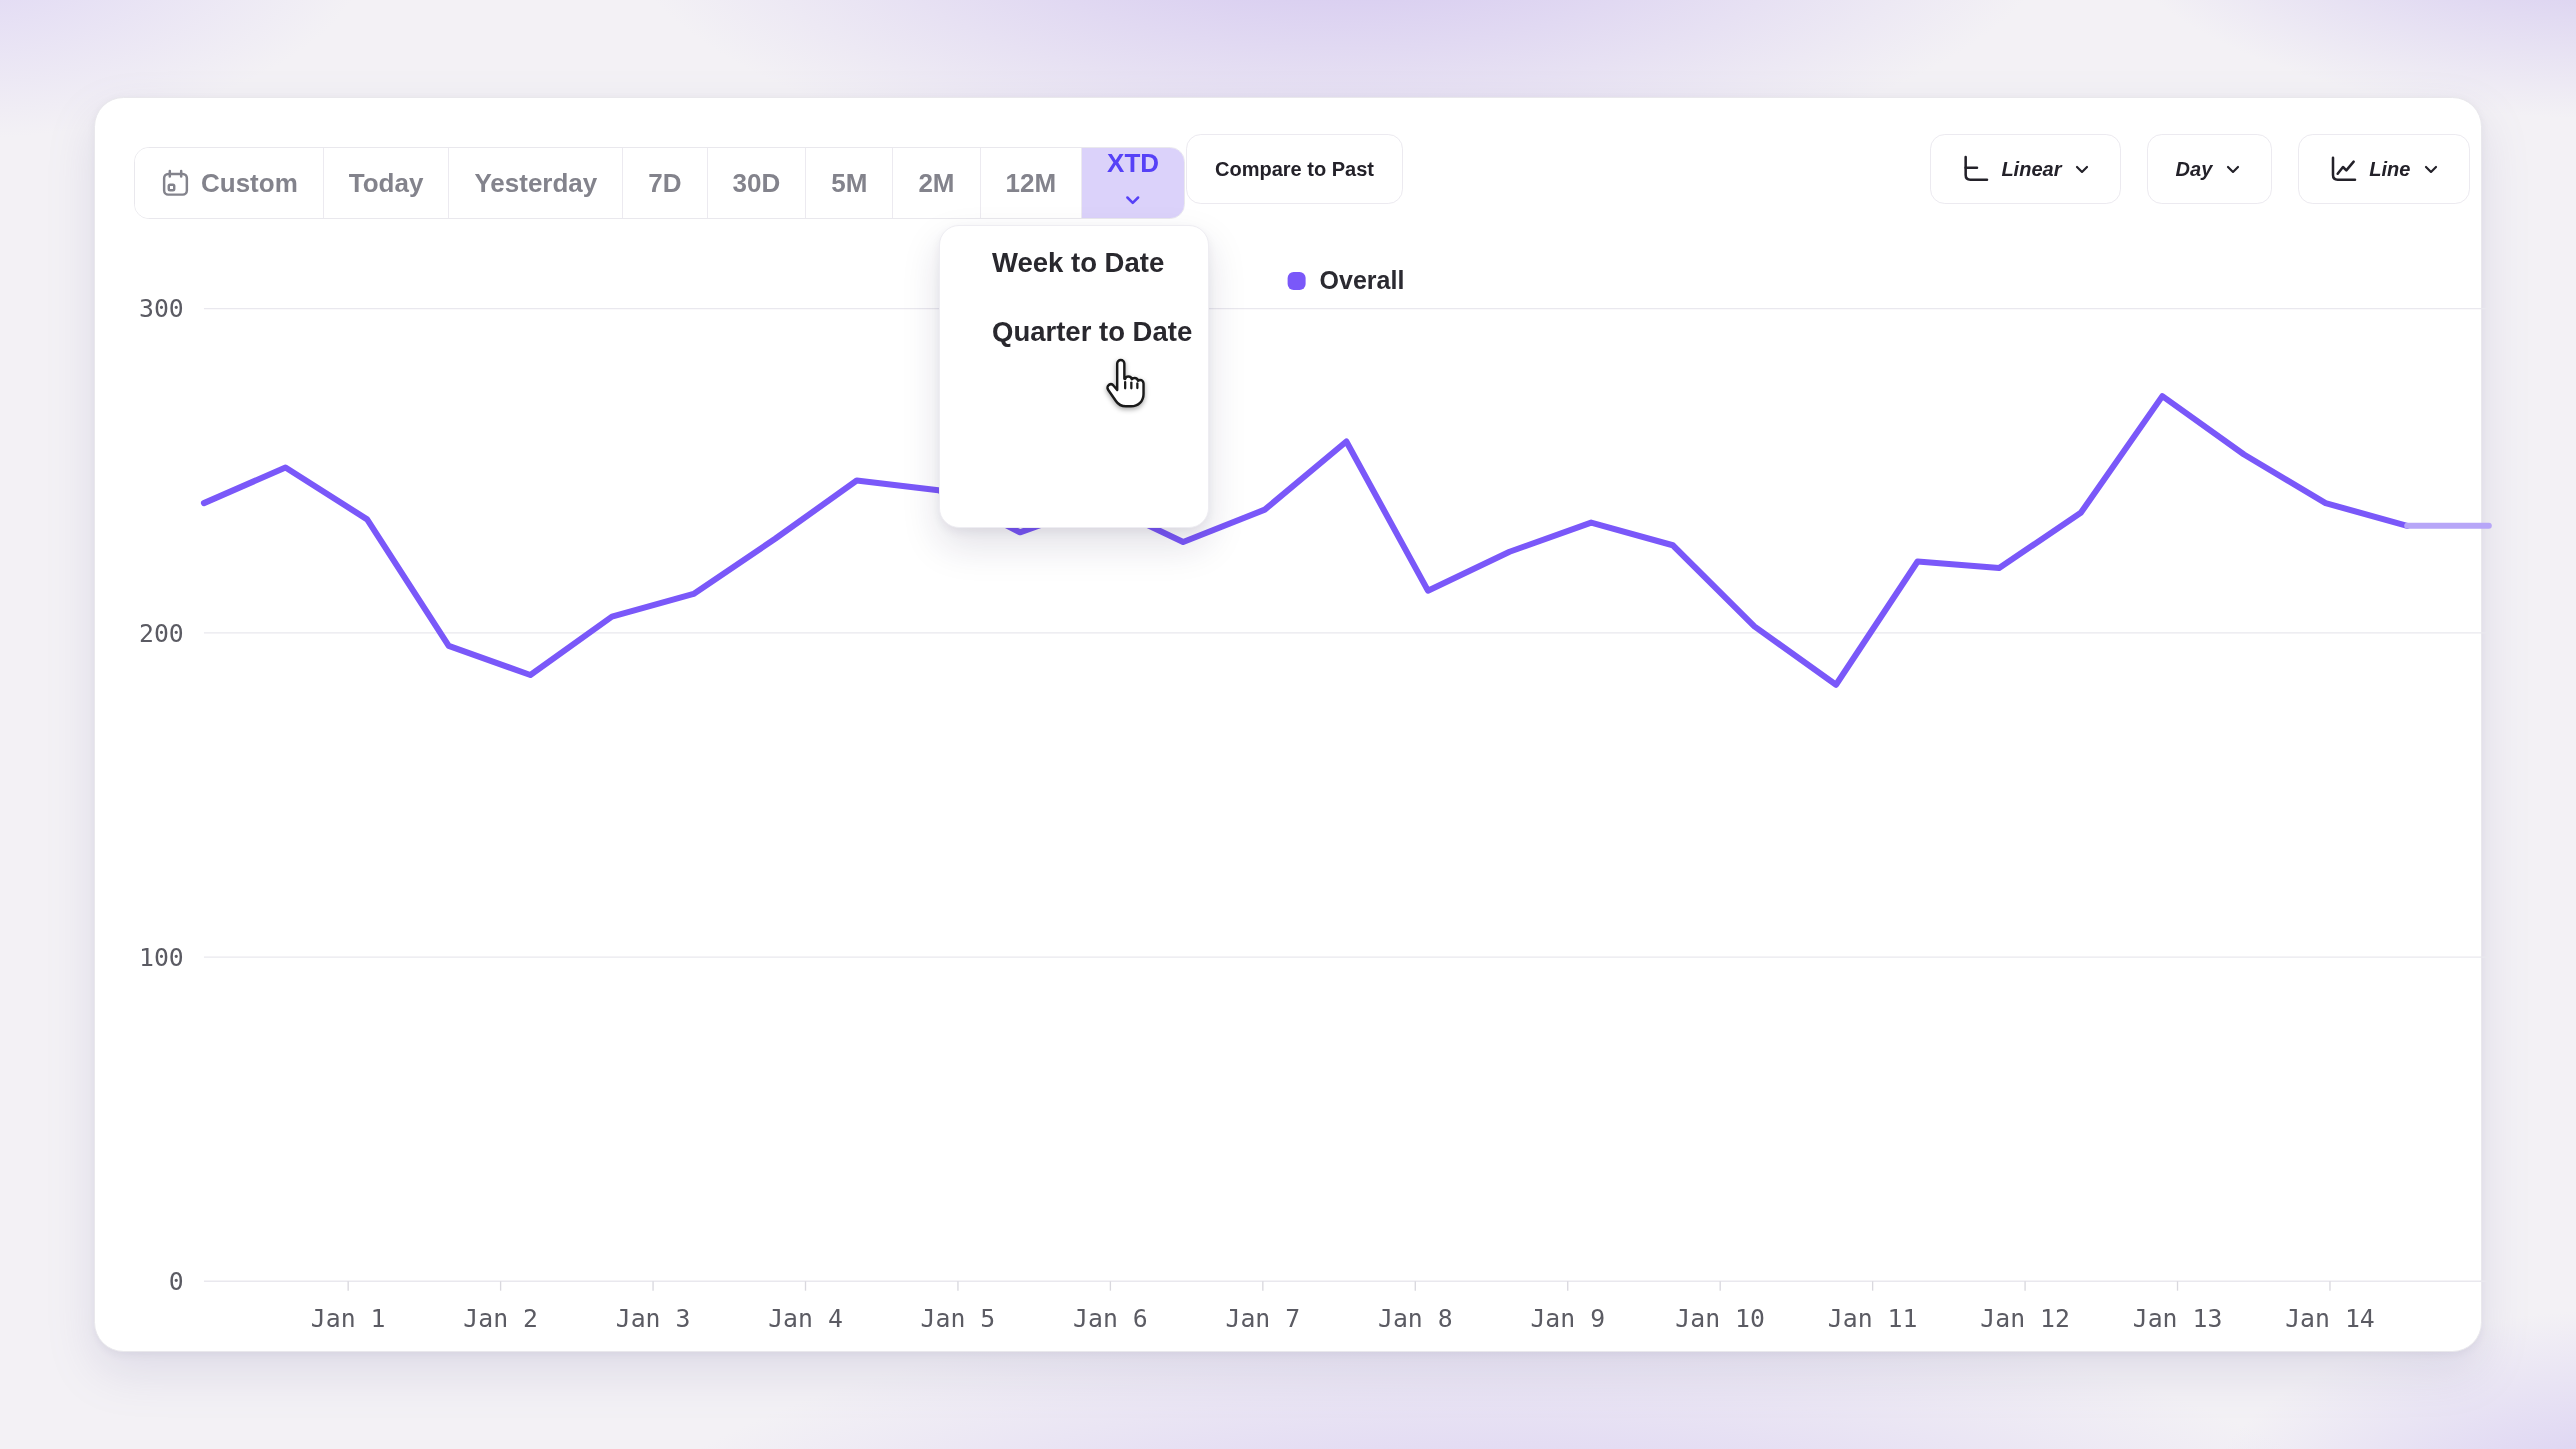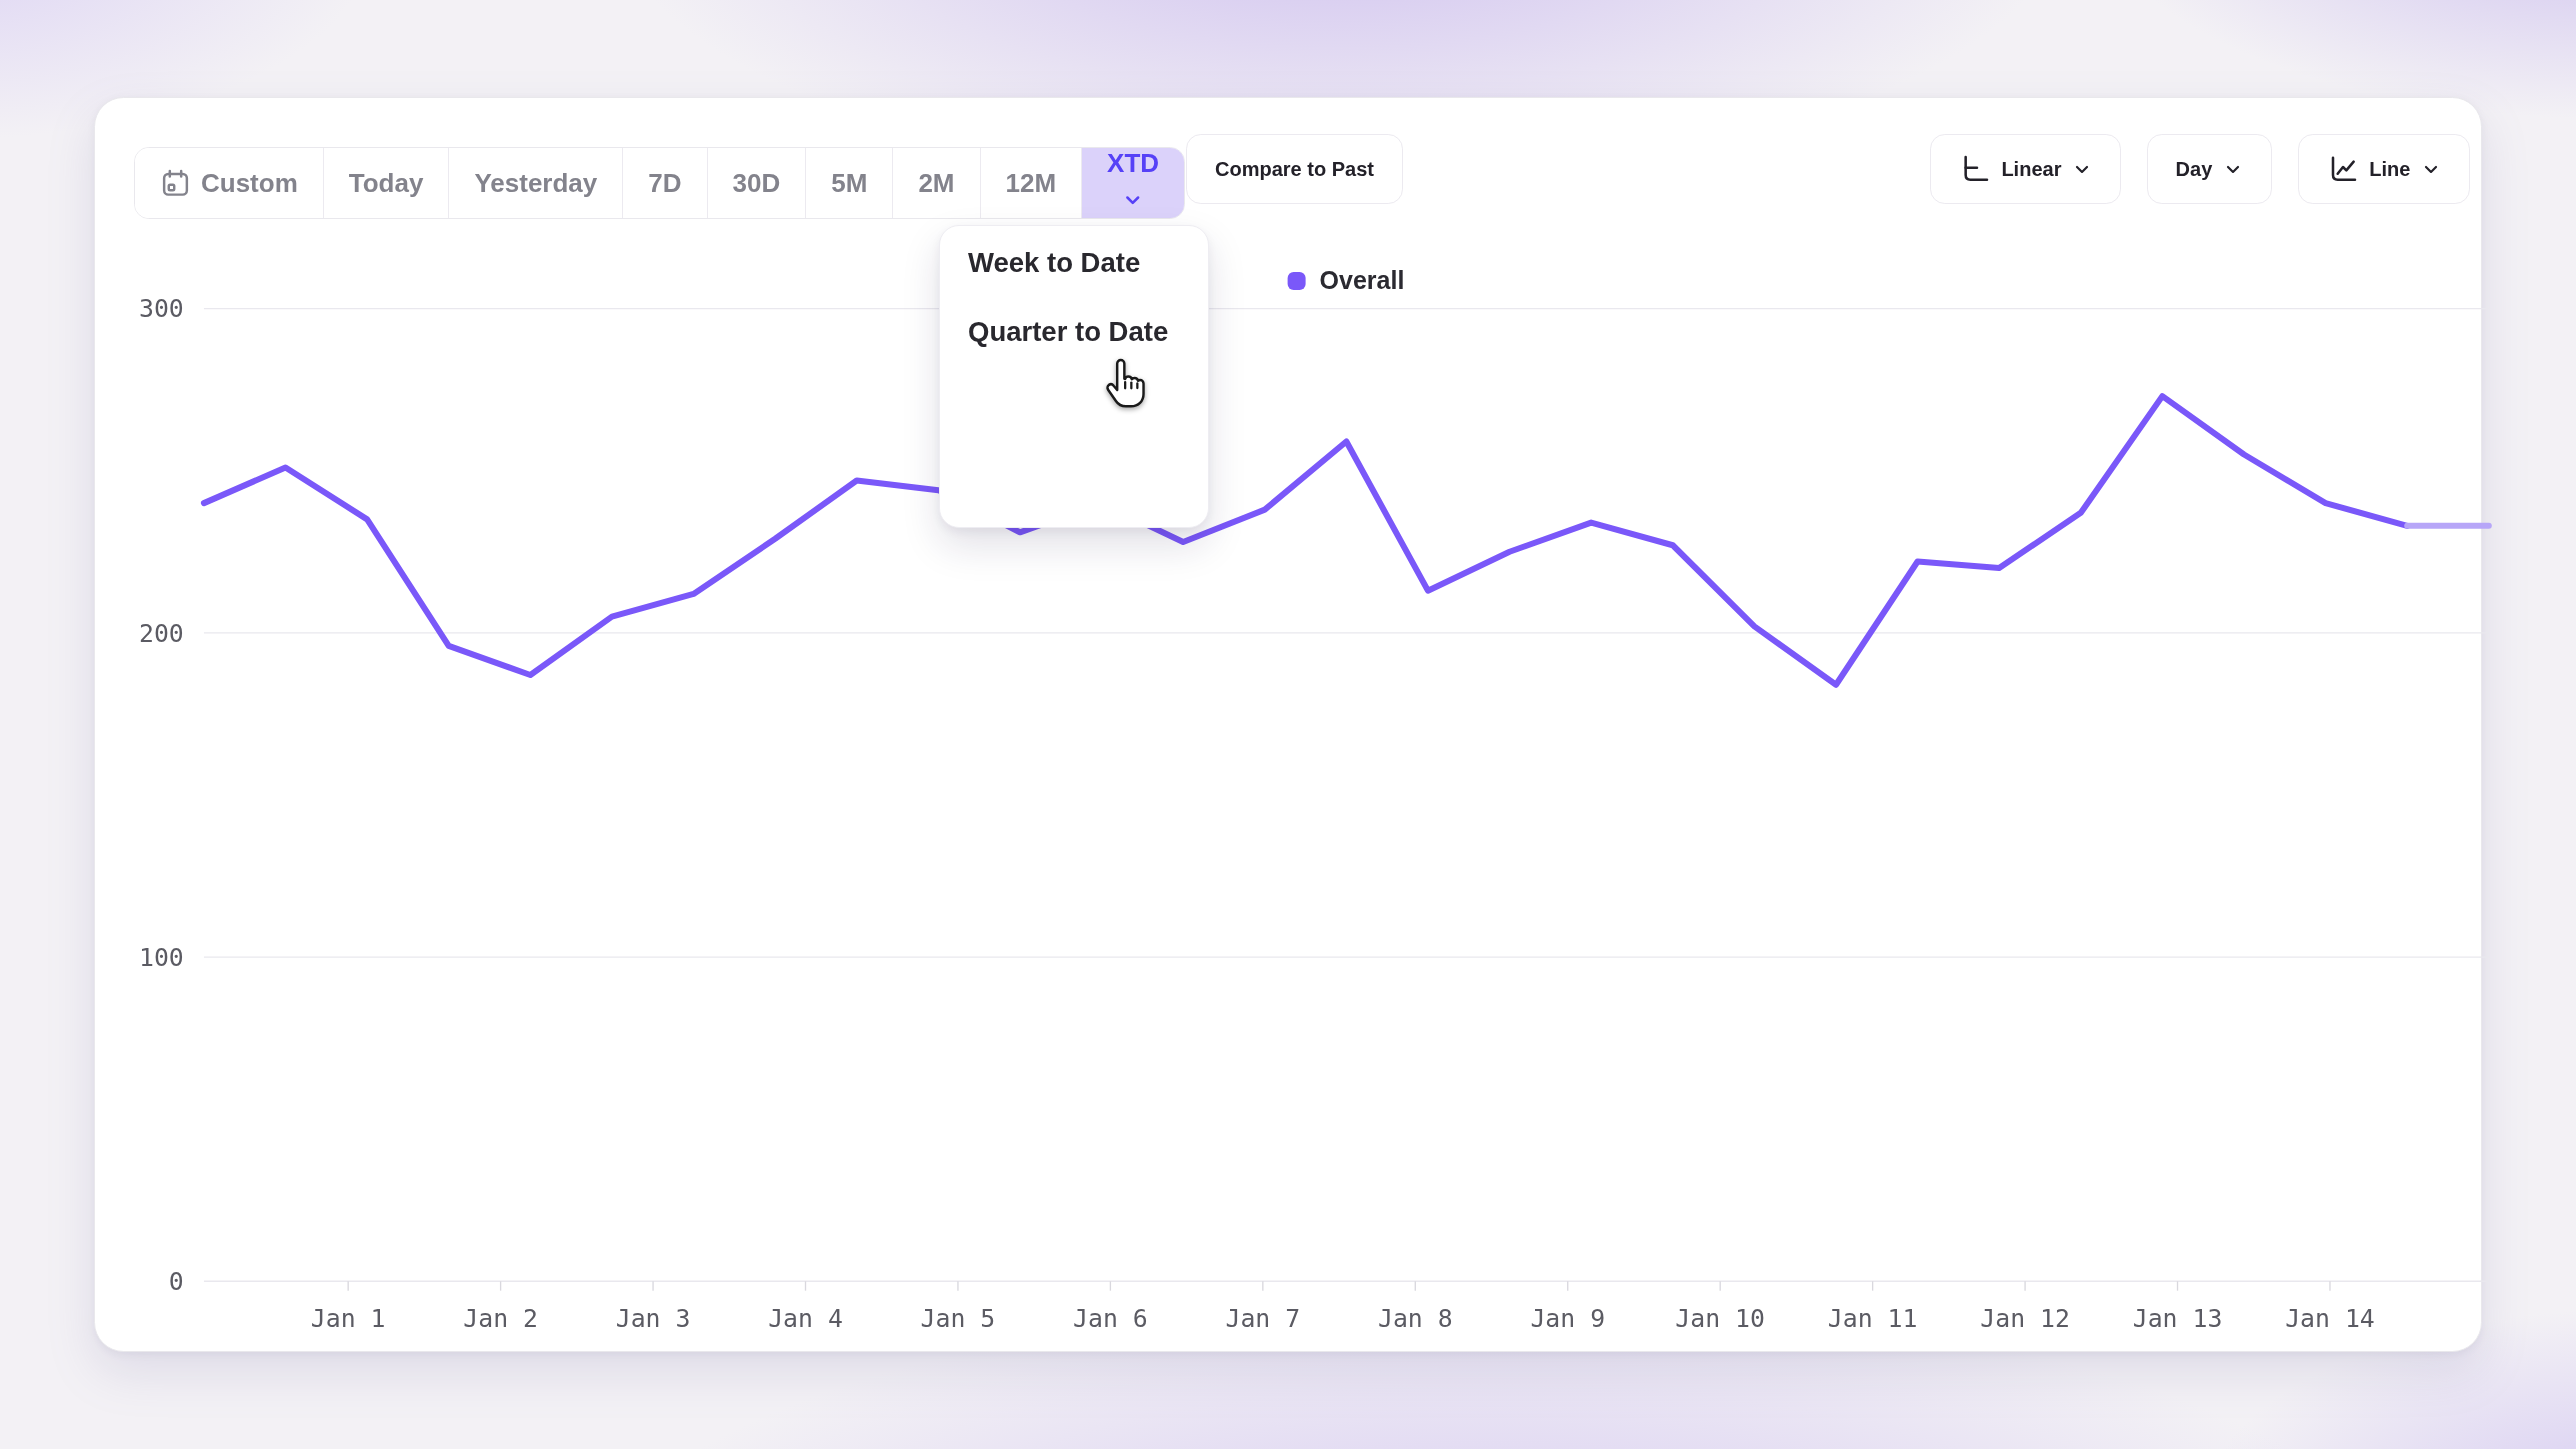--- a/index.html
+++ b/index.html
@@ -36,41 +36,41 @@
   .seg-btn .chev{width:21.5px;height:21.5px;display:block;}
   .btn{
     position:absolute;top:134px;height:70px;display:inline-flex;align-items:center;gap:10.7px;
     background:#fff;border:1.3px solid #eceaf0;border-radius:14.8px;padding:0 28px;
     font-size:20px;font-weight:600;color:#232129;cursor:pointer;white-space:nowrap;z-index:5;
   }
   #compareBtn{left:1186px;}
   .right-controls{
     position:absolute;top:134px;right:106px;display:flex;gap:25.5px;z-index:5;
   }
-  .right-controls .btn{position:static;}
+  .right-controls .btn{position:static;font-style:italic;}
   .btn svg{display:block;}
   
   .legend{
     position:absolute;left:1346px;top:266px;transform:translateX(-50%);
     display:flex;align-items:center;gap:14px;z-index:4;
   }
   .legend-swatch{width:18px;height:18px;border-radius:6px;background:#7a58f9;}
   .legend-label{font-size:25px;font-weight:700;color:#2b2a31;}
   
   #chartSvg{position:absolute;left:0;top:0;z-index:3;pointer-events:none;}
   
   .dropdown{
     position:absolute;left:939px;top:225px;width:270px;height:303px;
     background:#fff;border:1.3px solid #eeedf2;border-radius:20px;z-index:20;
     box-shadow:0 17.4px 38px rgba(30,20,70,.13), 0 4px 9.4px rgba(30,20,70,.06);
     padding:2px 0;box-sizing:border-box;
   }
   .dd-item{
     height:69px;display:flex;align-items:center;padding-left:28px;
-    font-size:27.5px;font-weight:600;color:#29282e;cursor:pointer;border-radius:13.4px;
+    font-size:27.5px;font-weight:600;color:#29282e;cursor:pointer;border-radius:13.4px;margin-left:24px;
   }
   .dd-item.highlighted{
     margin:0 12px;padding-left:16px;background:#e8e1fc;color:#5641f7;
   }
   
   .cursor{position:absolute;left:1099px;top:358px;width:52px;height:56px;z-index:50;pointer-events:none;
     filter:drop-shadow(0 2px 2.7px rgba(0,0,0,.35));}
 </style>
 </head>
 <body>

